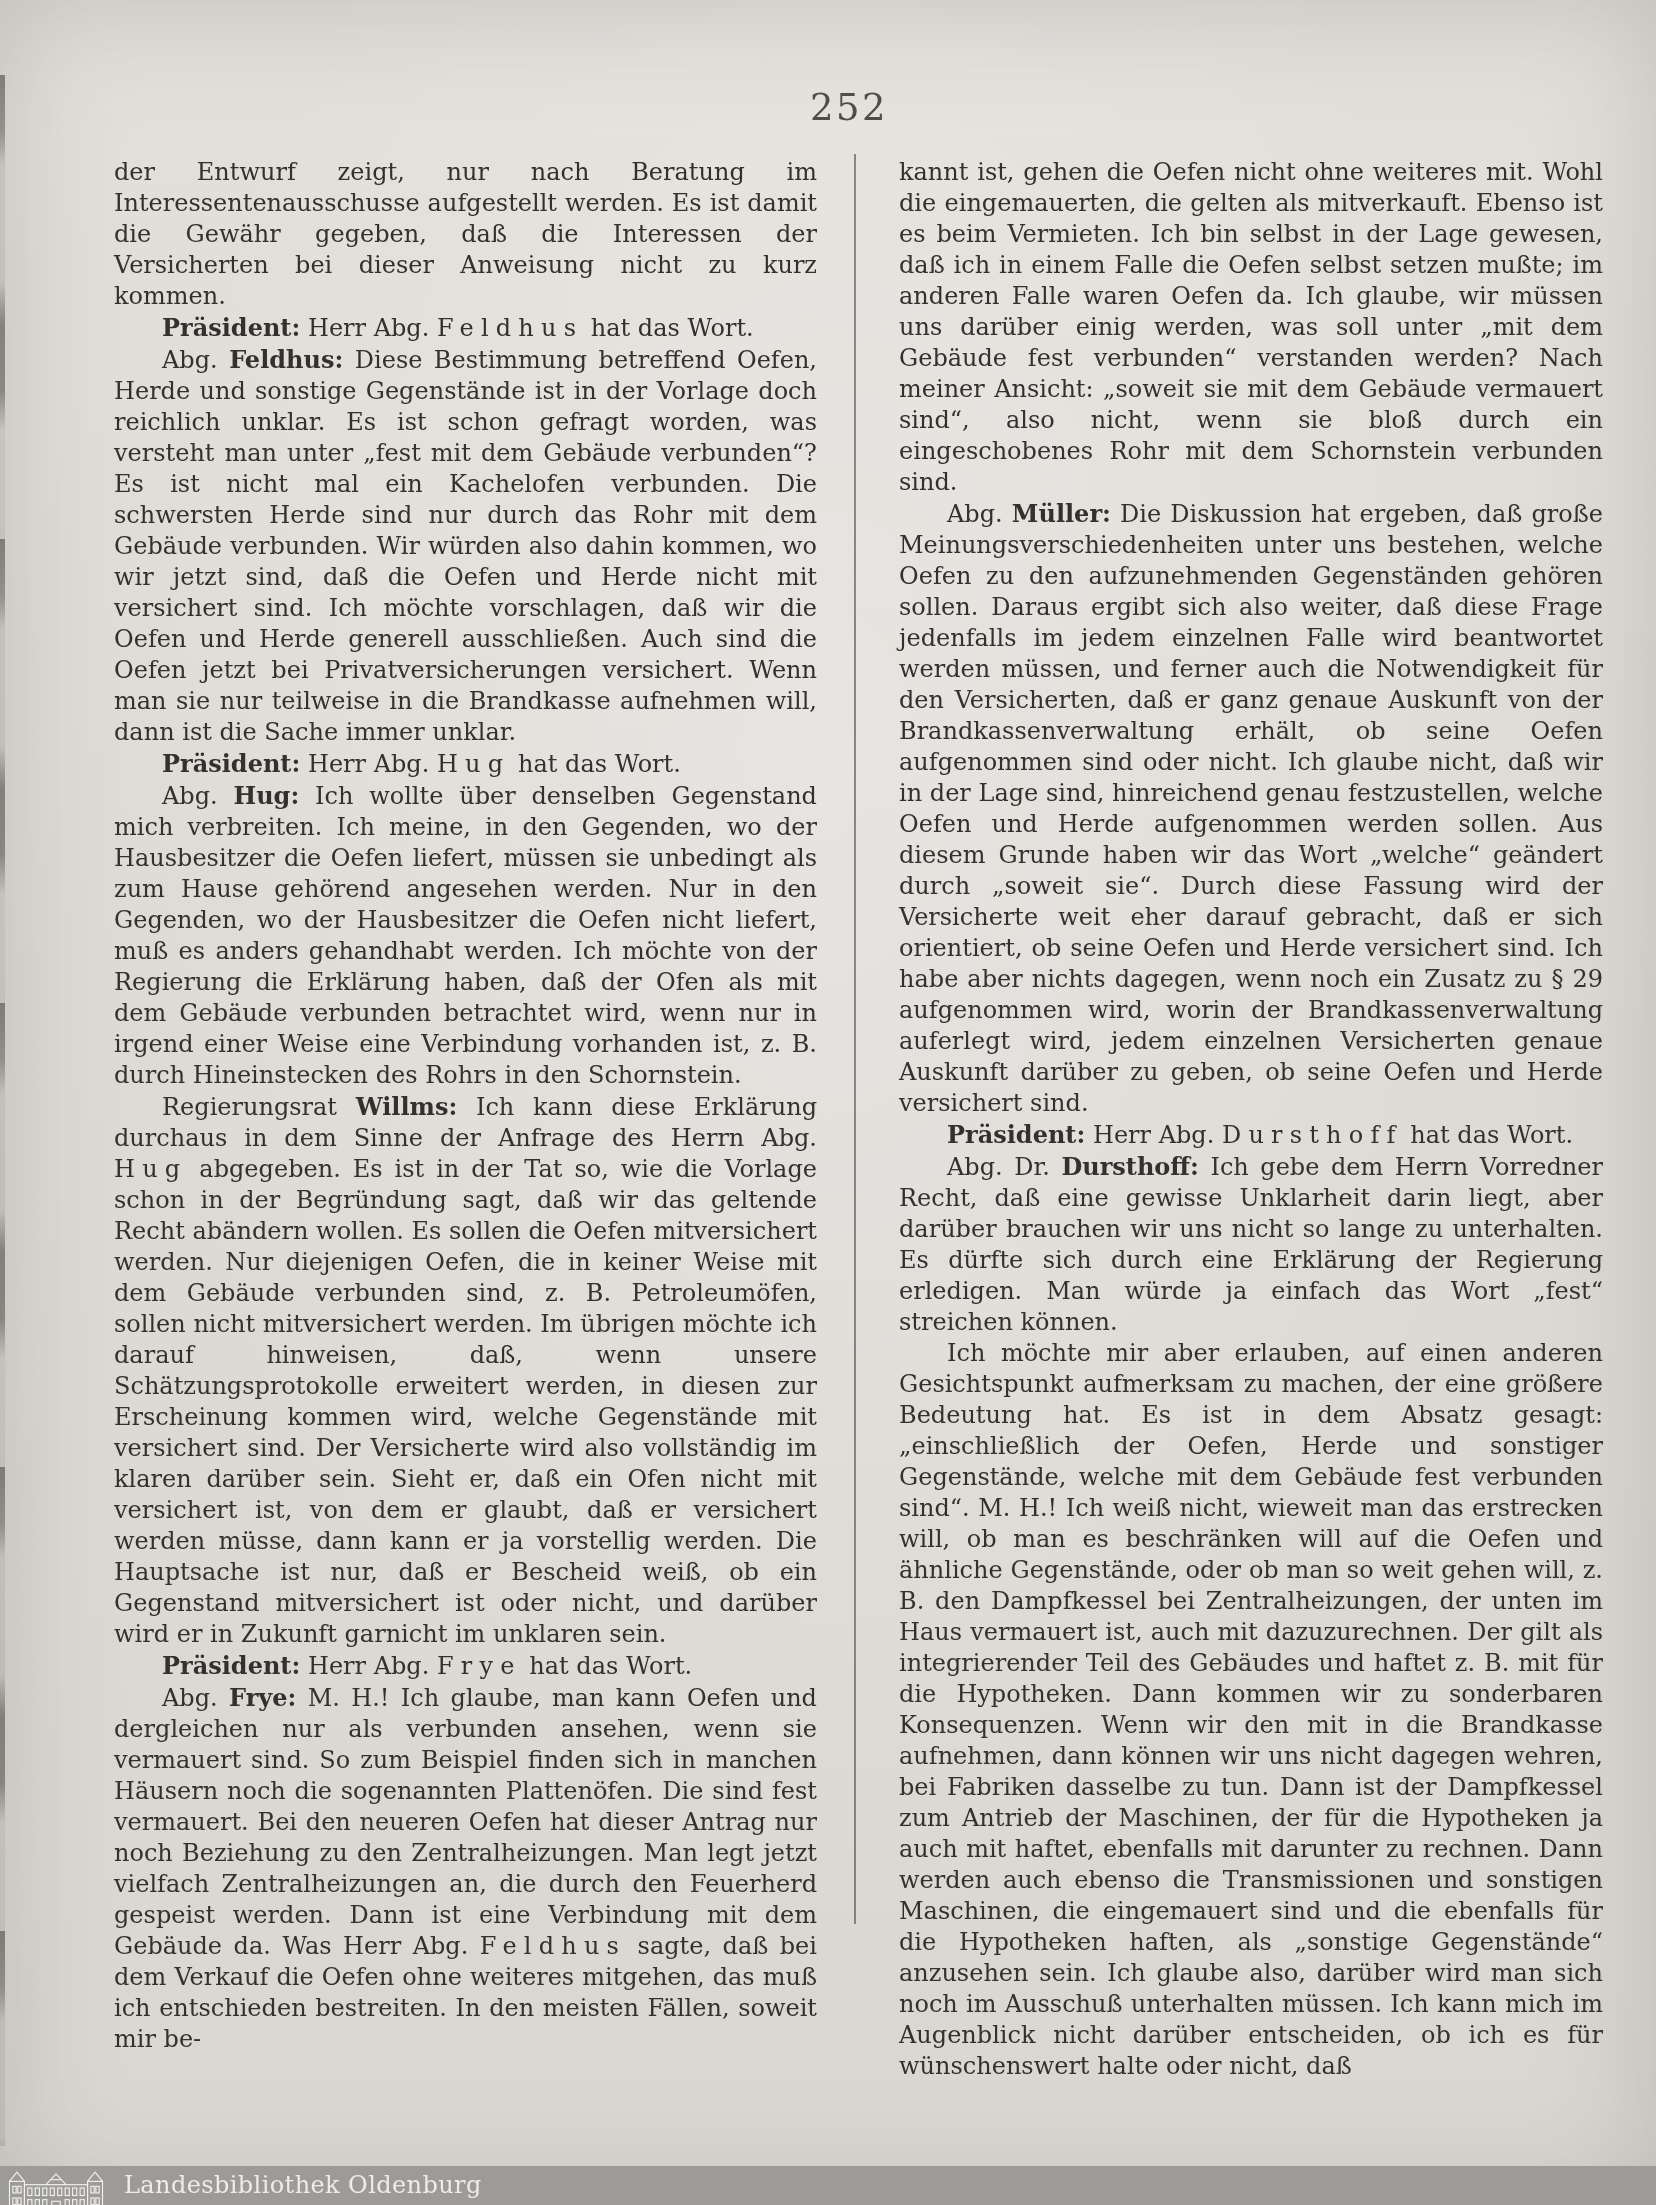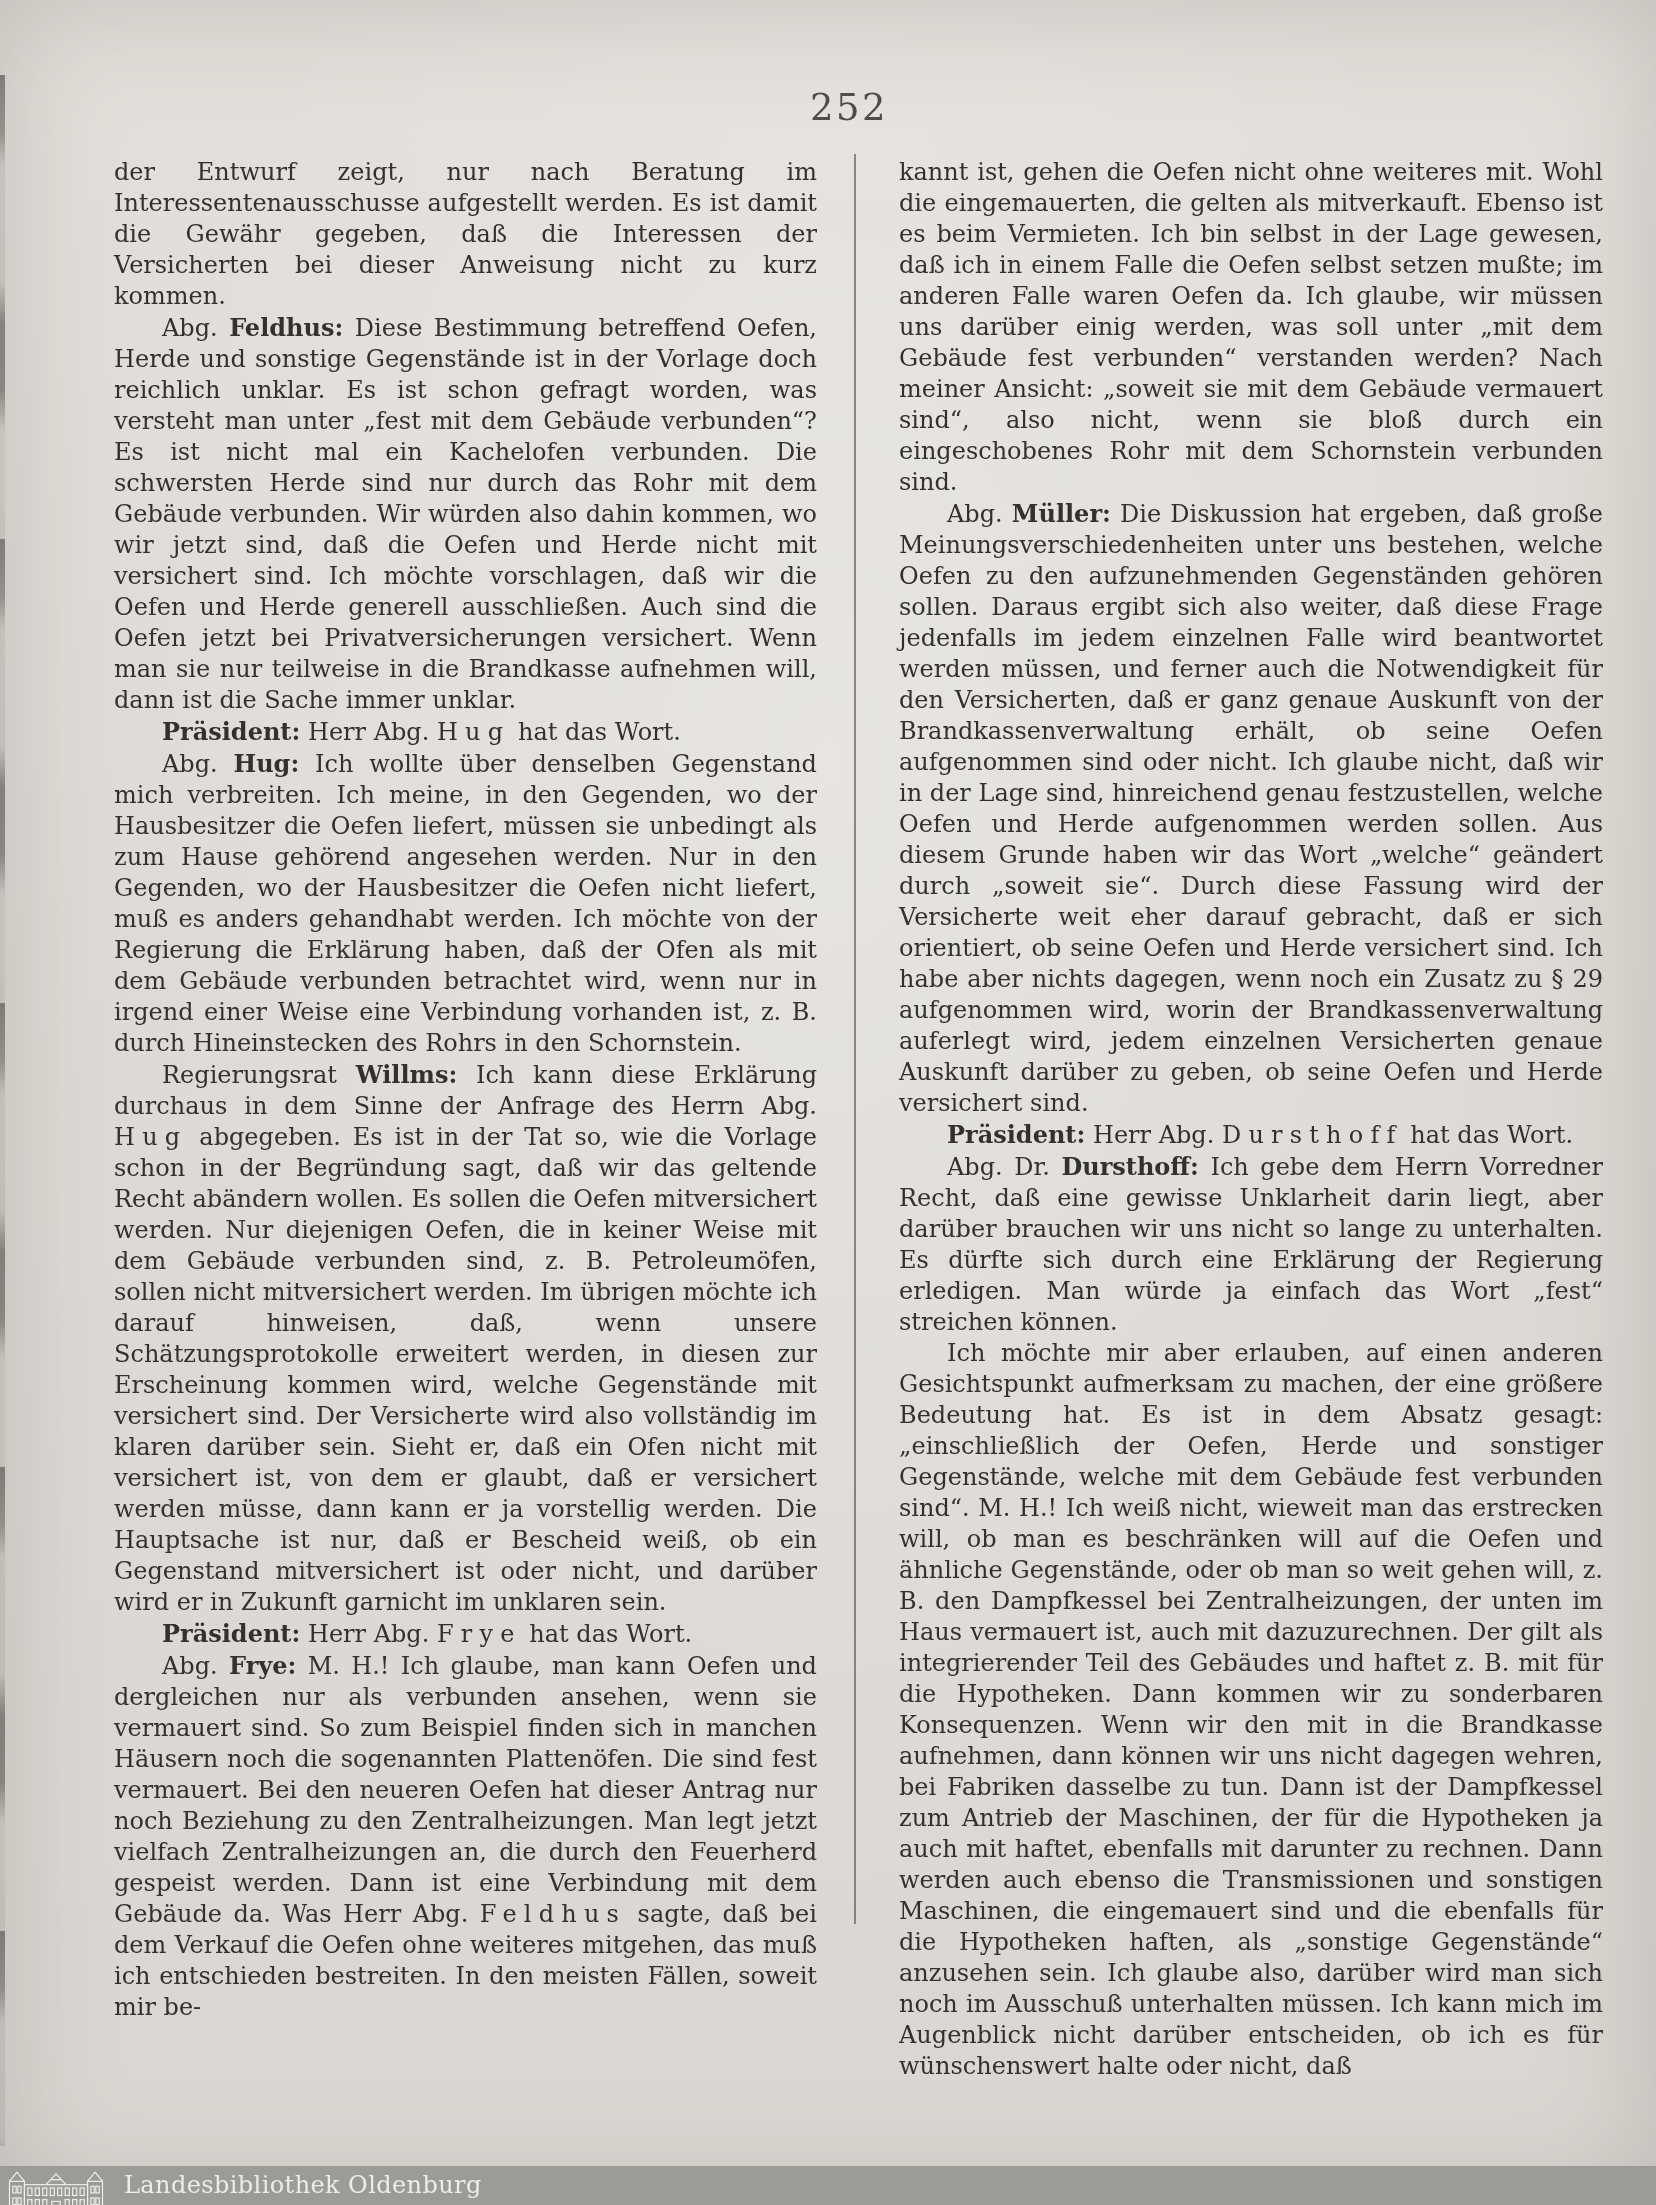--- a/index.html
+++ b/index.html
@@ -100,20 +100,21 @@
 <div class="page">
 
   <div class="edge-artifact"></div>
 
   <div class="page-number">252</div>
 
   <div class="column-divider"></div>
 
   <div class="column column-left">
       <p class="para"><span>der Entwurf zeigt, nur nach Beratung im Interessentenausschusse aufgestellt werden. Es ist damit die Gewähr gegeben, daß die Interessen der Versicherten bei dieser Anweisung nicht zu kurz kommen.</span></p>
+      <p class="para indent"><span class="bold">Präsident:</span><span> Herr Abg. </span><span class="spaced">Feldhus</span><span> hat das Wort.</span></p>
       <p class="para indent"><span>Abg. </span><span class="bold">Feldhus:</span><span> Diese Bestimmung betreffend Oefen, Herde und sonstige Gegenstände ist in der Vorlage doch reichlich unklar. Es ist schon gefragt worden, was versteht man unter „fest mit dem Gebäude verbunden“? Es ist nicht mal ein Kachelofen verbunden. Die schwersten Herde sind nur durch das Rohr mit dem Gebäude verbunden. Wir würden also dahin kommen, wo wir jetzt sind, daß die Oefen und Herde nicht mit versichert sind. Ich möchte vorschlagen, daß wir die Oefen und Herde generell ausschließen. Auch sind die Oefen jetzt bei Privatversicherungen versichert. Wenn man sie nur teilweise in die Brandkasse aufnehmen will, dann ist die Sache immer unklar.</span></p>
       <p class="para indent"><span class="bold">Präsident:</span><span> Herr Abg. </span><span class="spaced">Hug</span><span> hat das Wort.</span></p>
       <p class="para indent"><span>Abg. </span><span class="bold">Hug:</span><span> Ich wollte über denselben Gegenstand mich verbreiten. Ich meine, in den Gegenden, wo der Hausbesitzer die Oefen liefert, müssen sie unbedingt als zum Hause gehörend angesehen werden. Nur in den Gegenden, wo der Hausbesitzer die Oefen nicht liefert, muß es anders gehandhabt werden. Ich möchte von der Regierung die Erklärung haben, daß der Ofen als mit dem Gebäude verbunden betrachtet wird, wenn nur in irgend einer Weise eine Verbindung vorhanden ist, z. B. durch Hineinstecken des Rohrs in den Schornstein.</span></p>
       <p class="para indent"><span>Regierungsrat </span><span class="bold">Willms:</span><span> Ich kann diese Erklärung durchaus in dem Sinne der Anfrage des Herrn Abg. </span><span class="spaced">Hug</span><span> abgegeben. Es ist in der Tat so, wie die Vorlage schon in der Begründung sagt, daß wir das geltende Recht abändern wollen. Es sollen die Oefen mitversichert werden. Nur diejenigen Oefen, die in keiner Weise mit dem Gebäude verbunden sind, z. B. Petroleumöfen, sollen nicht mitversichert werden. Im übrigen möchte ich darauf hinweisen, daß, wenn unsere Schätzungsprotokolle erweitert werden, in diesen zur Erscheinung kommen wird, welche Gegenstände mit versichert sind. Der Versicherte wird also vollständig im klaren darüber sein. Sieht er, daß ein Ofen nicht mit versichert ist, von dem er glaubt, daß er versichert werden müsse, dann kann er ja vorstellig werden. Die Hauptsache ist nur, daß er Bescheid weiß, ob ein Gegenstand mitversichert ist oder nicht, und darüber wird er in Zukunft garnicht im unklaren sein.</span></p>
       <p class="para indent"><span class="bold">Präsident:</span><span> Herr Abg. </span><span class="spaced">Frye</span><span> hat das Wort.</span></p>
       <p class="para indent"><span>Abg. </span><span class="bold">Frye:</span><span> M. H.! Ich glaube, man kann Oefen und dergleichen nur als verbunden ansehen, wenn sie vermauert sind. So zum Beispiel finden sich in manchen Häusern noch die sogenannten Plattenöfen. Die sind fest vermauert. Bei den neueren Oefen hat dieser Antrag nur noch Beziehung zu den Zentralheizungen. Man legt jetzt vielfach Zentralheizungen an, die durch den Feuerherd gespeist werden. Dann ist eine Verbindung mit dem Gebäude da. Was Herr Abg. </span><span class="spaced">Feldhus</span><span> sagte, daß bei dem Verkauf die Oefen ohne weiteres mitgehen, das muß ich entschieden bestreiten. In den meisten Fällen, soweit mir be-</span></p>
     </div>
   <div class="column column-right">
       <p class="para"><span>kannt ist, gehen die Oefen nicht ohne weiteres mit. Wohl die eingemauerten, die gelten als mitverkauft. Ebenso ist es beim Vermieten. Ich bin selbst in der Lage gewesen, daß ich in einem Falle die Oefen selbst setzen mußte; im anderen Falle waren Oefen da. Ich glaube, wir müssen uns darüber einig werden, was soll unter „mit dem Gebäude fest verbunden“ verstanden werden? Nach meiner Ansicht: „soweit sie mit dem Gebäude vermauert sind“, also nicht, wenn sie bloß durch ein eingeschobenes Rohr mit dem Schornstein verbunden sind.</span></p>
       <p class="para indent"><span>Abg. </span><span class="bold">Müller:</span><span> Die Diskussion hat ergeben, daß große Meinungsverschiedenheiten unter uns bestehen, welche Oefen zu den aufzunehmenden Gegenständen gehören sollen. Daraus ergibt sich also weiter, daß diese Frage jedenfalls im jedem einzelnen Falle wird beantwortet werden müssen, und ferner auch die Notwendigkeit für den Versicherten, daß er ganz genaue Auskunft von der Brandkassenverwaltung erhält, ob seine Oefen aufgenommen sind oder nicht. Ich glaube nicht, daß wir in der Lage sind, hinreichend genau festzustellen, welche Oefen und Herde aufgenommen werden sollen. Aus diesem Grunde haben wir das Wort „welche“ geändert durch „soweit sie“. Durch diese Fassung wird der Versicherte weit eher darauf gebracht, daß er sich orientiert, ob seine Oefen und Herde versichert sind. Ich habe aber nichts dagegen, wenn noch ein Zusatz zu § 29 aufgenommen wird, worin der Brandkassenverwaltung auferlegt wird, jedem einzelnen Versicherten genaue Auskunft darüber zu geben, ob seine Oefen und Herde versichert sind.</span></p>

